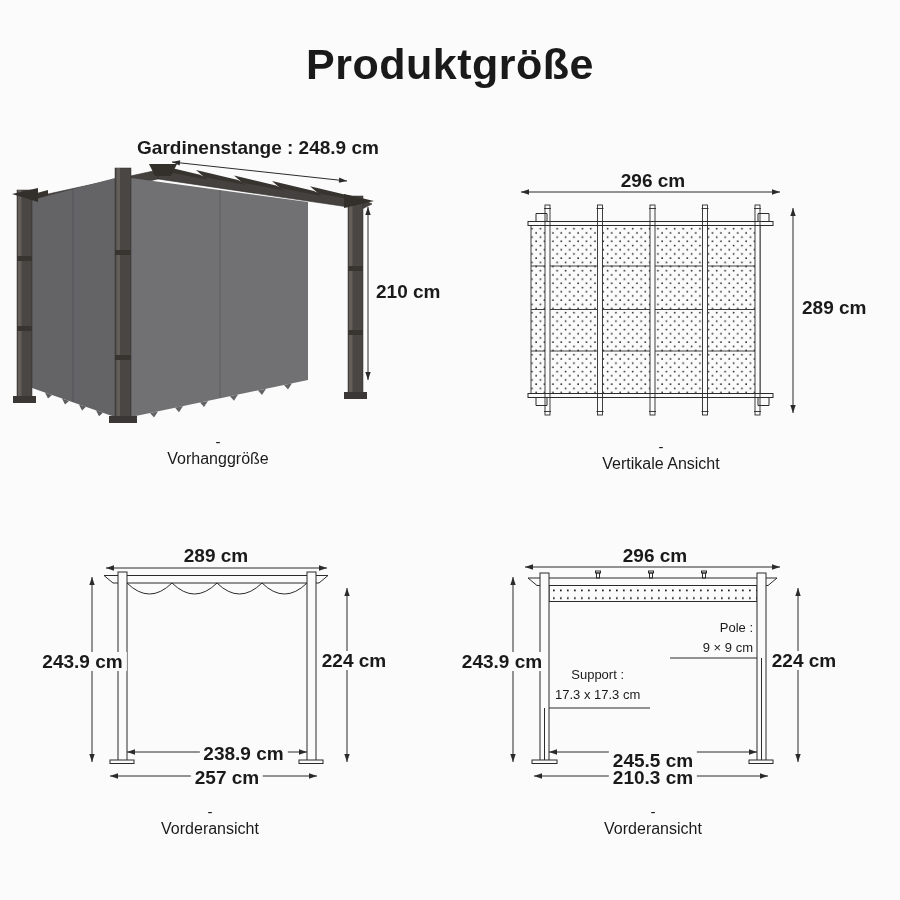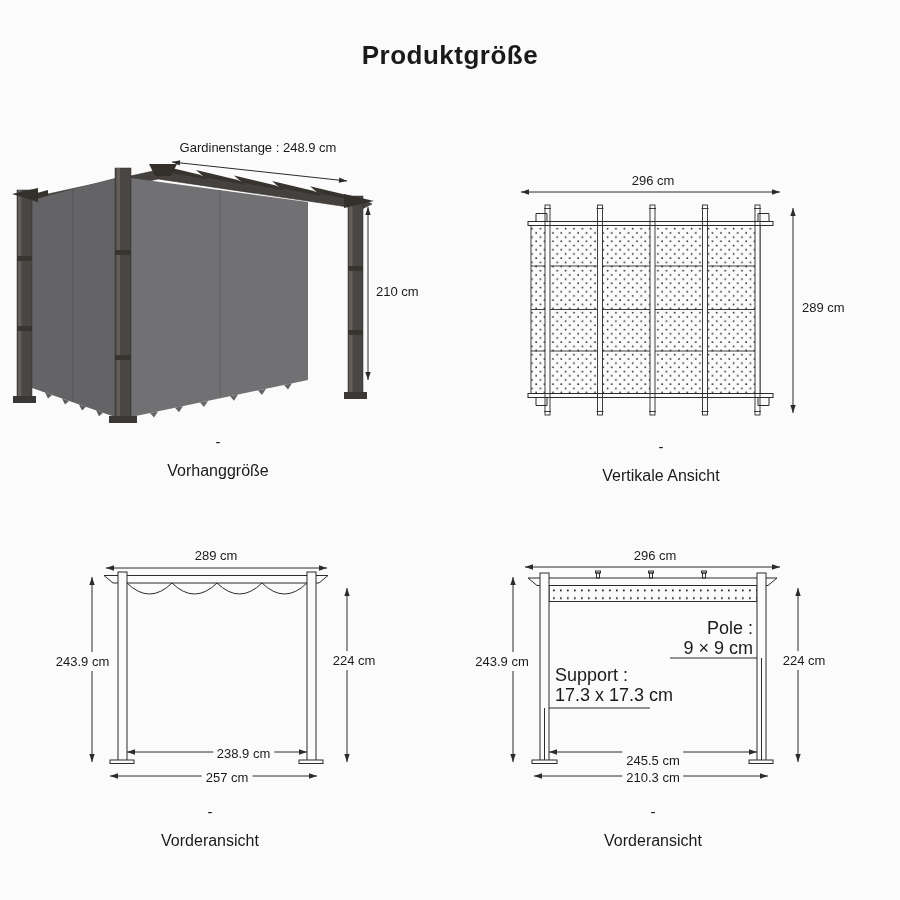--- a/index.html
+++ b/index.html
@@ -7,39 +7,40 @@
   }
   html,body{margin:0;padding:0;}
   body{
     width:900px;height:900px;background:var(--c-background);
     font-family:"Liberation Sans", sans-serif;color:var(--c-text);
     position:relative;overflow:hidden;
   }
   .stage{position:absolute;left:0;top:0;width:900px;height:900px;}
   .page-title{
     position:absolute;left:0;right:0;top:40px;text-align:center;
-    font-size:26px;font-weight:bold;letter-spacing:.5px;
+    font-size:43px;font-weight:bold;letter-spacing:.5px;
   }
   .quad{position:absolute;}
   .quad svg{position:absolute;left:0;top:0;}
   .lbl{
-    position:absolute;font-size:13px;line-height:19px;white-space:nowrap;
+    position:absolute;font-size:19px;line-height:19px;white-space:nowrap;
     color:var(--c-text);
+    font-weight:bold;
   }
   .lbl.c{transform:translateX(-50%);}
   .lbl.bg{background:var(--c-background);padding:0 4px;}
   .lbl2{
-    position:absolute;font-size:18px;line-height:20px;white-space:nowrap;
+    position:absolute;font-size:13px;line-height:20px;white-space:nowrap;
   }
   .lbl2.right{text-align:right;}
   .caption{
     position:absolute;transform:translateX(-50%);text-align:center;
   }
   .caption .dash{font-size:15px;line-height:12px;}
-  .caption .name{font-size:16px;line-height:18px;margin-top:14px;}
+  .caption .name{font-size:16px;line-height:18px;margin-top:2px;}
 </style>
 </head>
 <body>
 
 <div class="stage">
 
   <div class="page-title">Produktgröße</div>
 
   <div class="quad" style="left:0;top:130px;width:450px;height:350px;">
     <svg width="450" height="350" viewBox="0 0 450 350">
@@ -304,21 +305,21 @@
         <polygon points="308,236 300,233.3 300,238.7" fill="#2b2b2b" stroke="none"></polygon>
       </g>
     </svg>
     <div class="lbl c" style="left:195px;top:6px;">296 cm</div>
     <div class="lbl c bg" style="left:42px;top:112px;">243.9 cm</div>
     <div class="lbl c bg" style="left:344px;top:111px;">224 cm</div>
     <div class="lbl2 right" style="right:147px;top:78px;">
       <div>Pole :</div>
       <div>9 × 9 cm</div>
     </div>
-    <div class="lbl2" style="left:95px;top:125px;">
+    <div class="lbl2" style="left:95px;top:125px;text-align:center;">
       <div>Support :</div>
       <div>17.3 x 17.3 cm</div>
     </div>
     <div class="lbl c bg" style="left:193px;top:211px;">245.5 cm</div>
     <div class="lbl c bg" style="left:193px;top:228px;">210.3 cm</div>
     <div class="caption" style="left:193px;top:266px;">
       <div class="dash">-</div>
       <div class="name">Vorderansicht</div>
     </div>
   </div>

